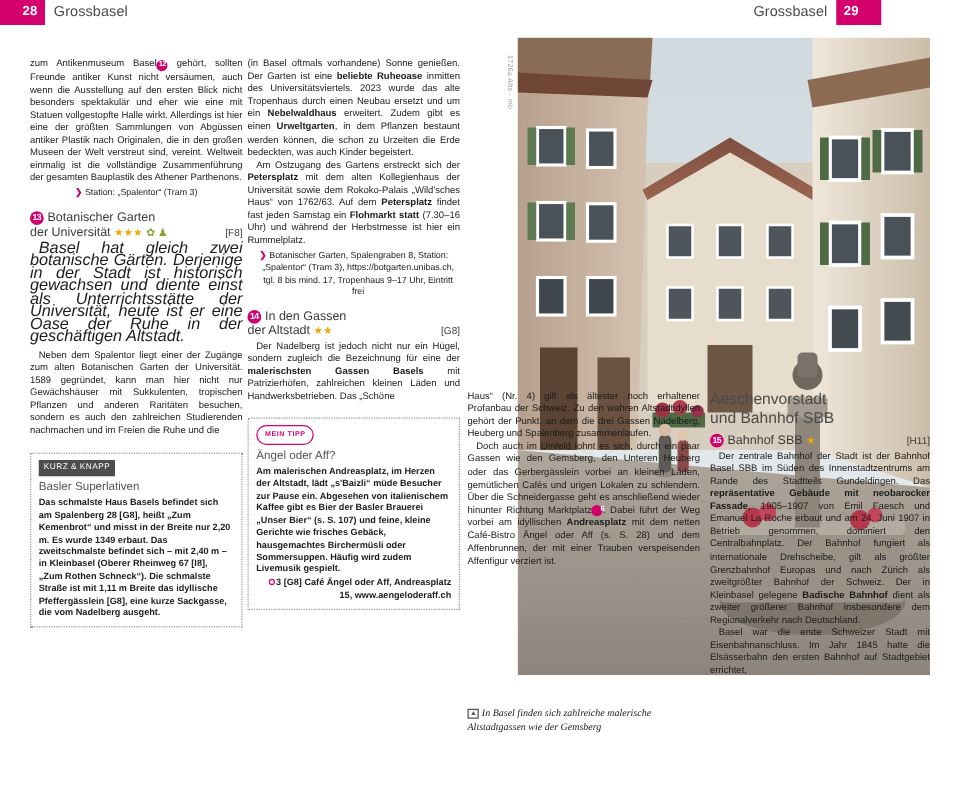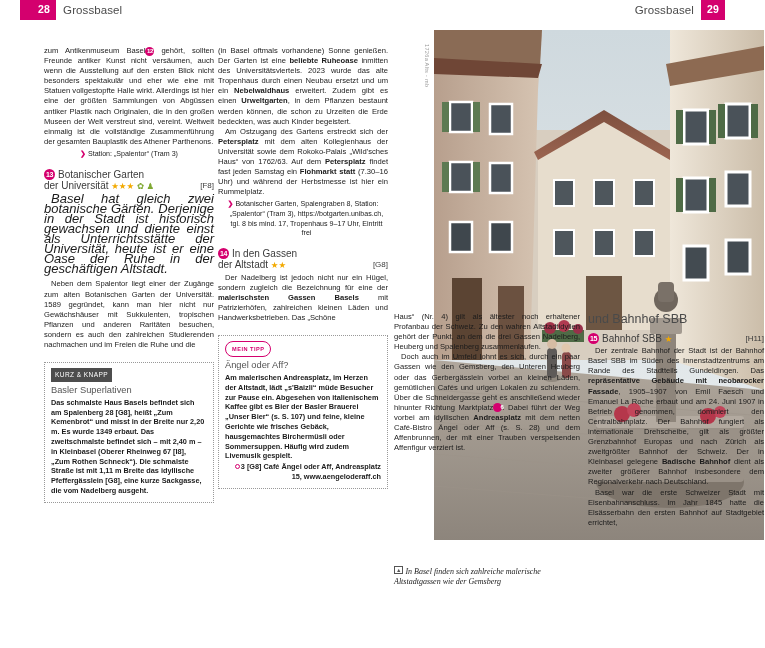--- a/index.html
+++ b/index.html
@@ -7,21 +7,20 @@
   body {
     font-family: "Liberation Sans", sans-serif;
     background:#ffffff;
     position:relative;
     overflow:hidden;
   }
   .page {
     position:absolute; inset:0;
     width:705px; height:648px;
     background:#fff;
-    margin-left:20px;
   }
   
   .header-left {
     position:absolute; left:0; top:0;
     display:flex; align-items:center;
   }
   .folio-box {
     background:#d4006e;
     color:#fff;
     font-size:10.5px;
@@ -40,21 +39,21 @@
     position:absolute; right:0; top:0;
     display:flex; align-items:center;
   }
   .header-right .head-title {
     font-size:11.5px;
     color:#4a4a4a;
     margin-right:7px;
     letter-spacing:.1px;
   }
   .folio-box.right {
-    padding:4px 6px 5px 6px;
+    padding:4px 18px 5px 6px;
   }
   
   .col {
     position:absolute;
     top:46px;
     width:170px;
     font-size:7.6px;
     line-height:10.1px;
     color:#1b1b1b;
     text-align:justify;
@@ -437,20 +436,21 @@
     <p>Haus“ (Nr. 4) gilt als ältester noch erhaltener Profanbau der Schweiz. Zu den wahren Altstadtidyllen gehört der Punkt, an dem die drei Gassen Nadelberg, Heuberg und Spalenberg zusammenlaufen.</p>
     <p class="indent"><span>Doch auch im Umfeld lohnt es sich, durch ein paar Gassen wie den Gemsberg, den Unteren Heuberg oder das Gerbergässlein vorbei an kleinen Läden, gemütlichen Cafés und urigen Lokalen zu schlendern. Über die Schneidergasse geht es anschließend wieder hinunter Richtung Marktplatz</span><span class="mk">6</span><span>. Dabei führt der Weg vorbei am idyllischen <b>Andreasplatz</b> mit dem netten Café-Bistro Ängel oder Aff (s. S. 28) und dem Affenbrunnen, der mit einer Trauben verspeisenden Affenfigur verziert ist.</span></p>
   </div>
 
   <div class="caption">
     <span class="cap-ico">▲</span><span>In Basel finden sich zahlreiche malerische Altstadtgassen wie der Gemsberg</span>
   </div>
 
   <div class="col" id="col4">
     <div class="section-head">
+      <div>Aeschenvorstadt</div>
       <div>und Bahnhof SBB</div>
     </div>
 
     <div class="poi-head" style="margin-top:0">
       <span class="grid-ref">[H11]</span>
       <span class="num">15</span><span>Bahnhof SBB</span>
       <span class="stars">★</span>
     </div>
 
     <p class="indent">Der zentrale Bahnhof der Stadt ist der Bahnhof Basel SBB im Süden des Innenstadtzentrums am Rande des Stadtteils Gundeldingen. Das <b>repräsentative Gebäude mit neobarocker Fassade</b>, 1905–1907 von Emil Faesch und Emanuel La Roche erbaut und am 24. Juni 1907 in Betrieb genommen, dominiert den Centralbahnplatz. Der Bahnhof fungiert als internationale Drehscheibe, gilt als größter Grenzbahnhof Europas und nach Zürich als zweitgrößter Bahnhof der Schweiz. Der in Kleinbasel gelegene <b>Badische Bahnhof</b> dient als zweiter größerer Bahnhof insbesondere dem Regionalverkehr nach Deutschland.</p>

